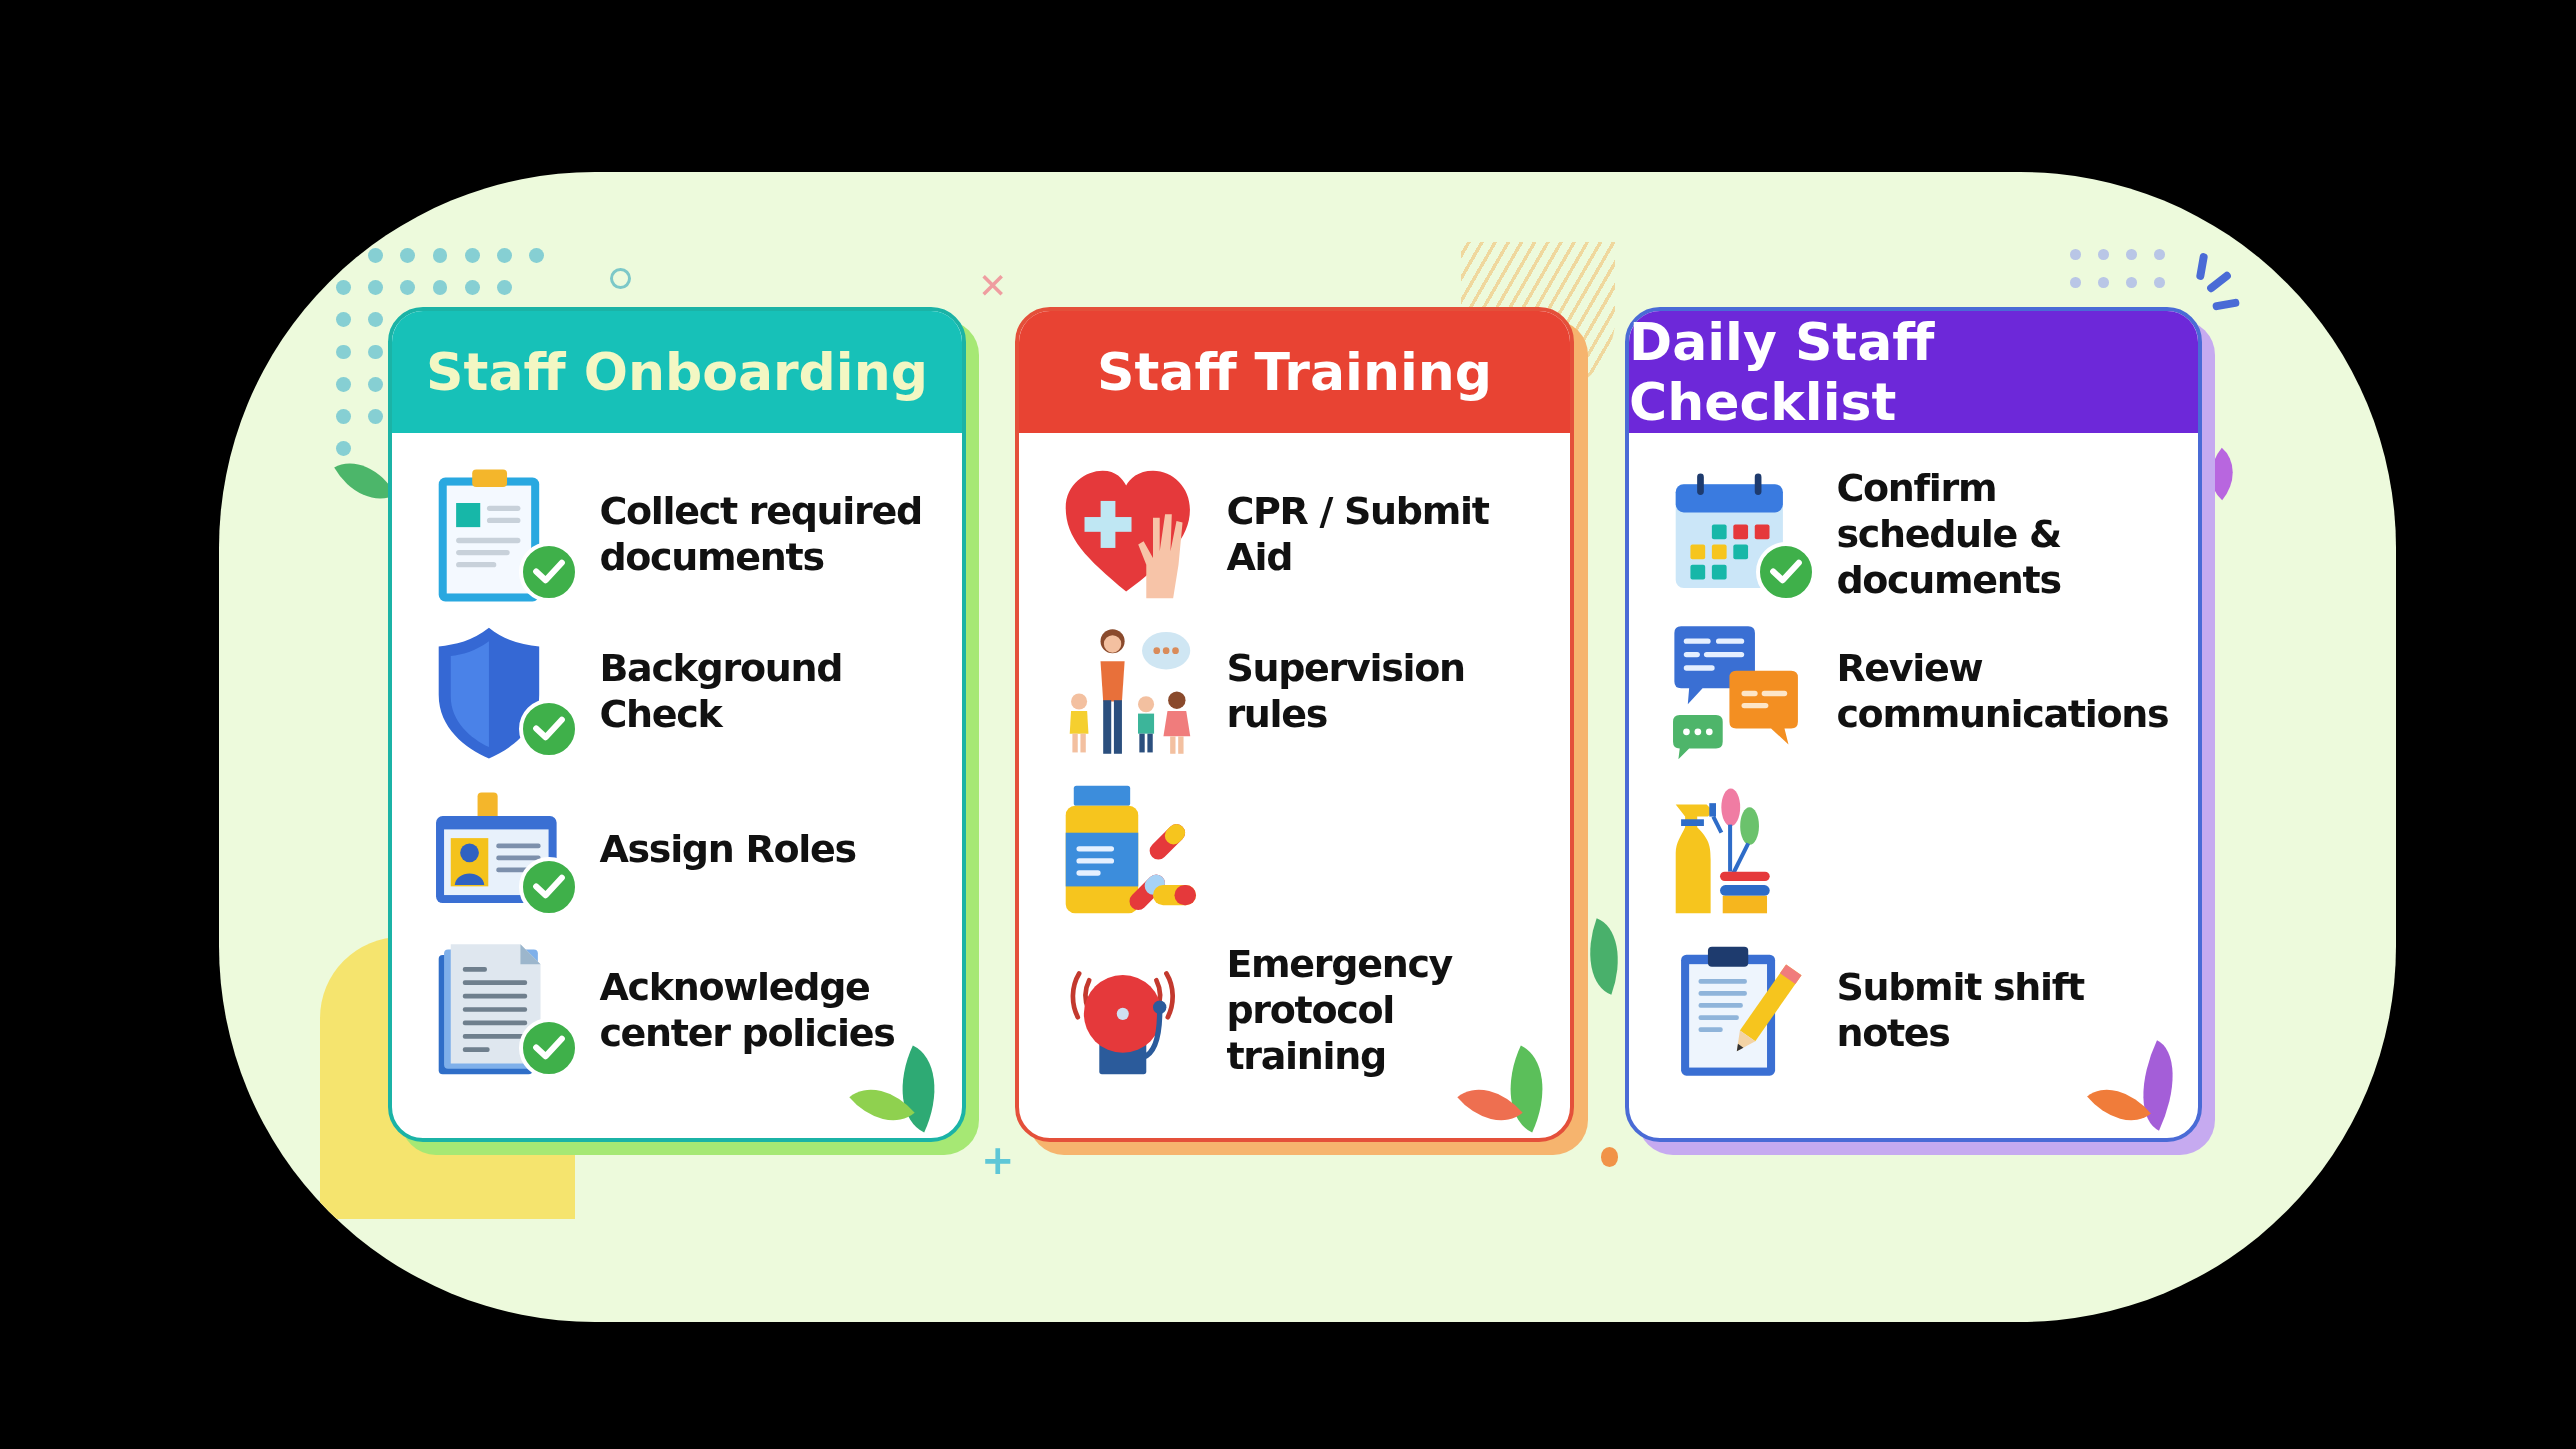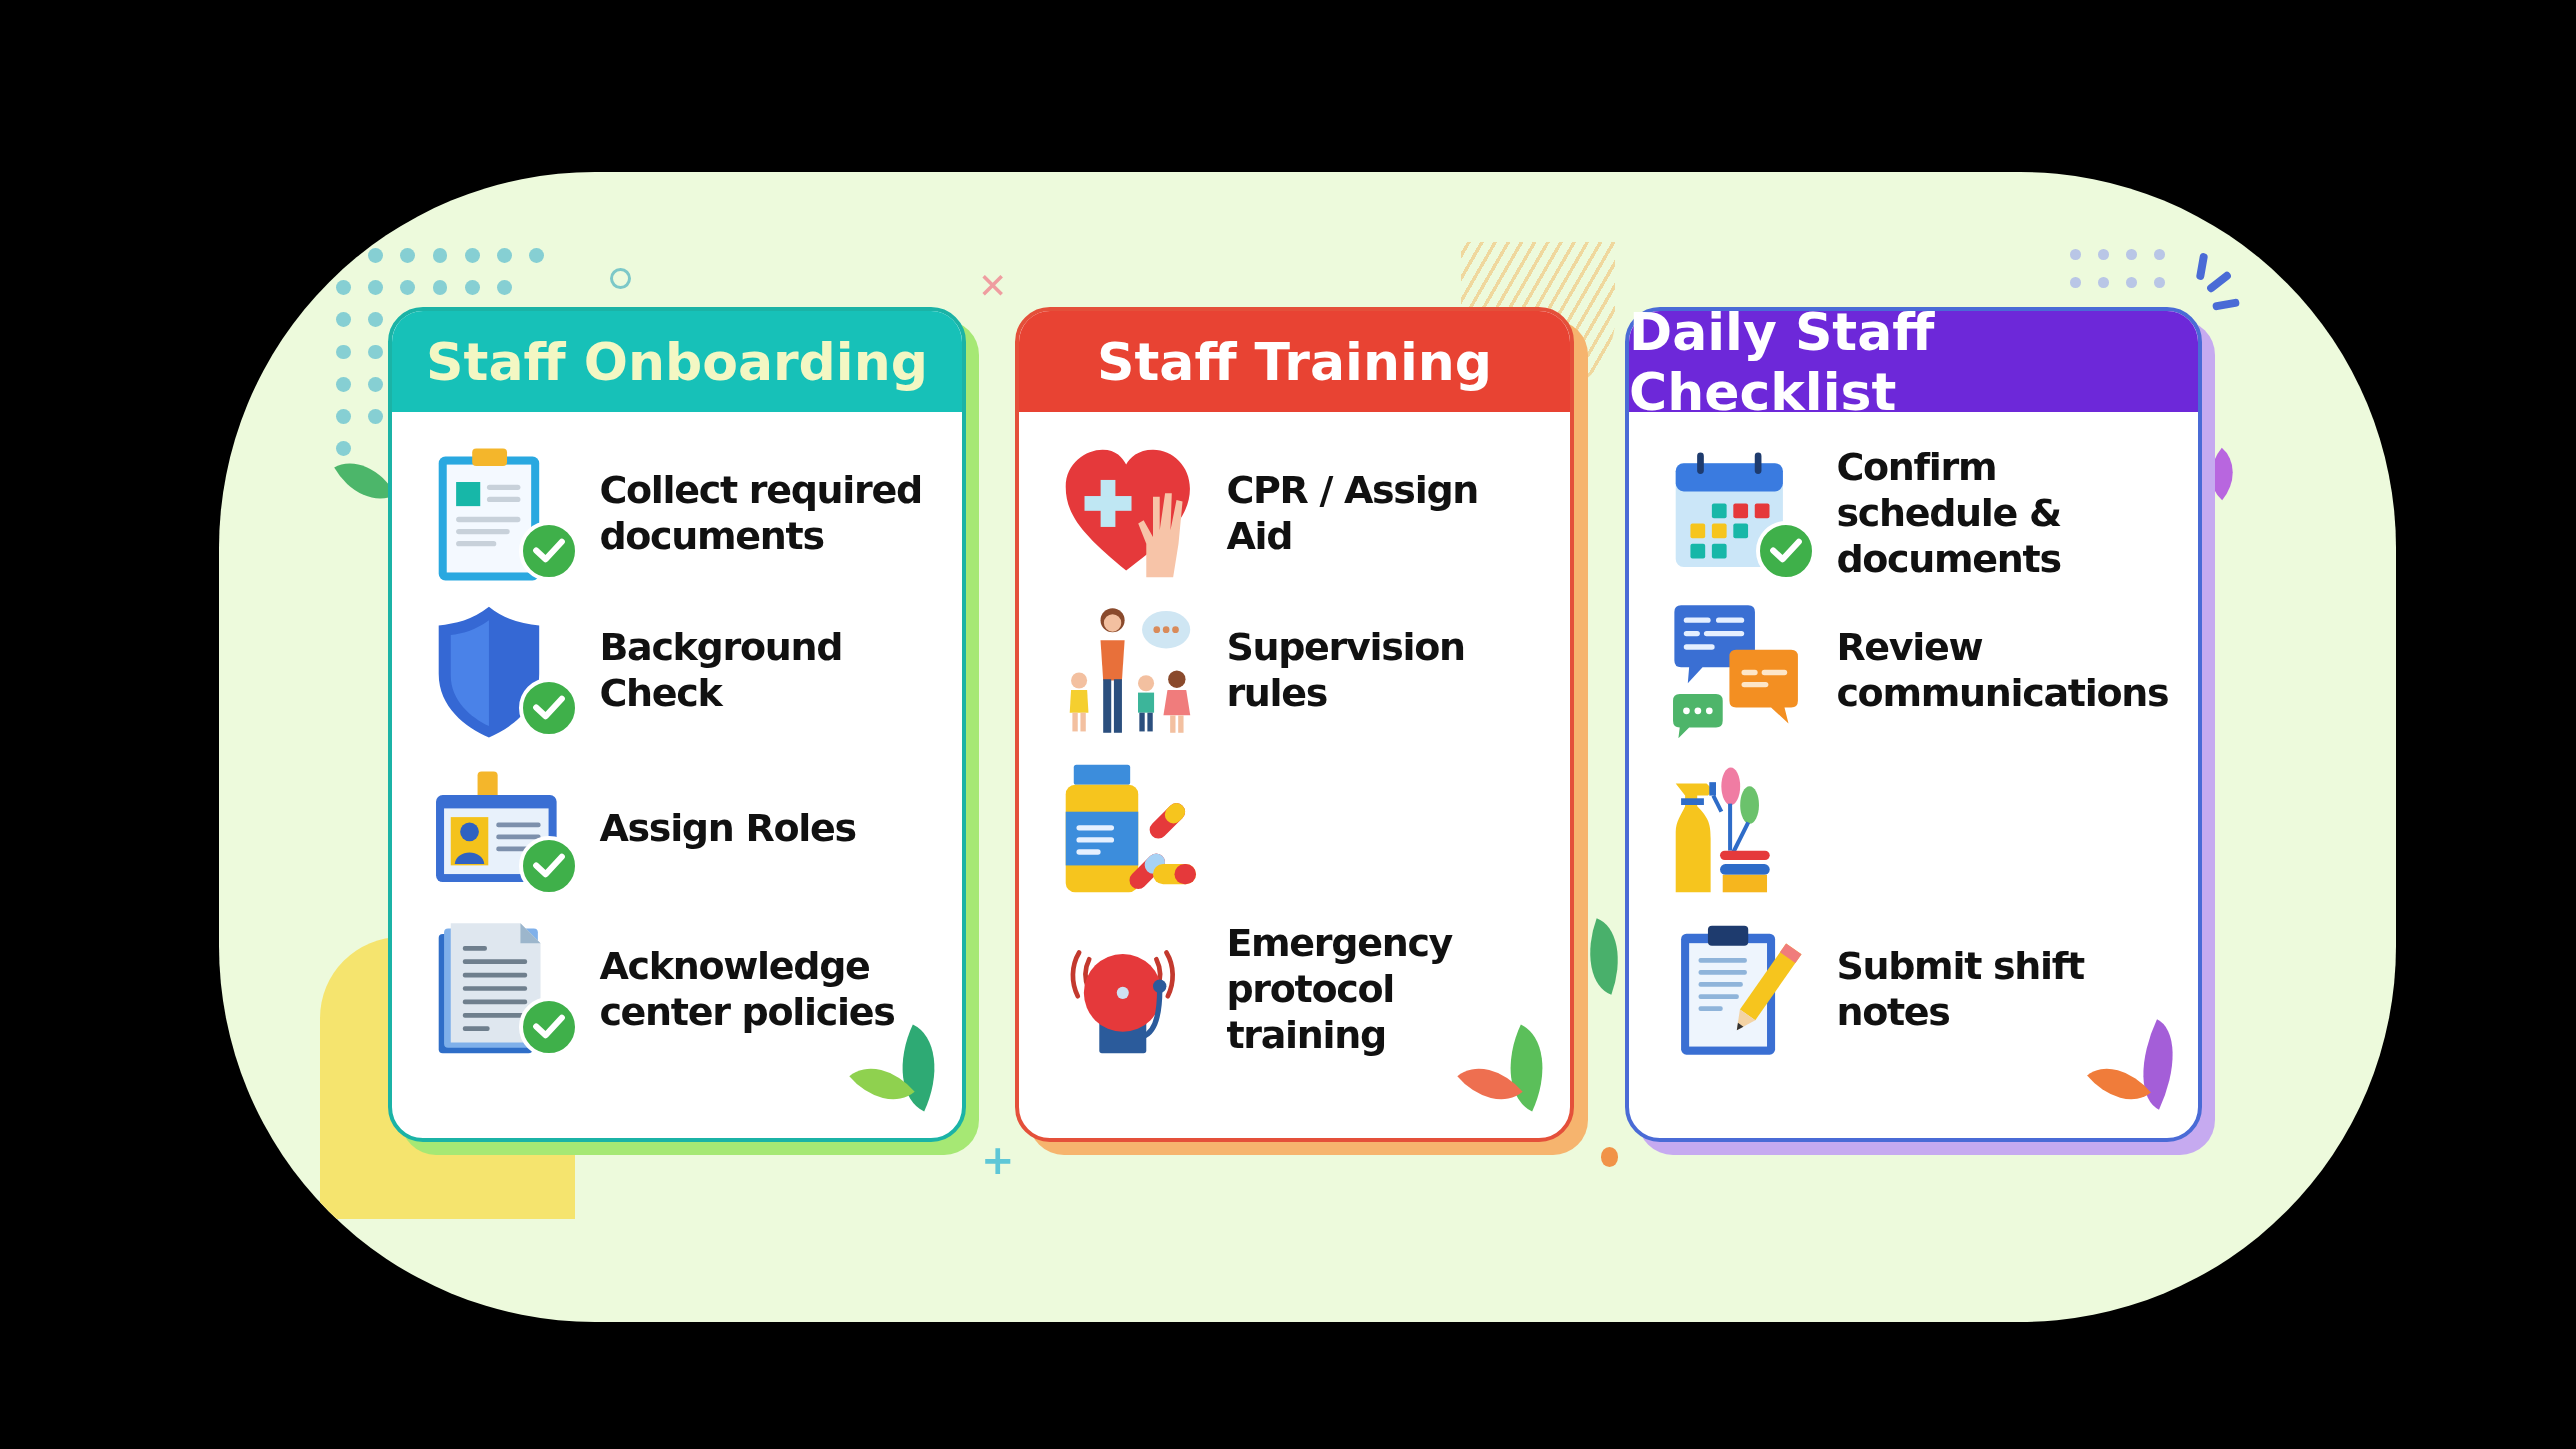--- a/index.html
+++ b/index.html
@@ -15,21 +15,21 @@
   .dotgrid { position:absolute; display:grid; gap:17.4px; }
   .dotgrid span { width:14.8px; height:14.8px; border-radius:50%; background:#86cfd3; display:block; }
   .card {
     position:absolute; top:135px; height:835px; border-radius:35px; box-sizing:border-box;
     background:#fff;
   }
   .card-shadow {
     position:absolute; top:148px; height:835px; border-radius:35px;
   }
   .card-header {
-    height:101px; border-radius:31px 31px 0 0; display:flex; align-items:center; justify-content:center;
+    height:122px; border-radius:31px 31px 0 0; display:flex; align-items:center; justify-content:center;
     font-weight:bold; font-size:52px; letter-spacing:0px;
   }
   .card-body { position:relative; height:706px; }
   .item {
     position:absolute; left:40px; right:27px; height:148px; display:flex; align-items:center;
   }
   .item-icon { width:154px; height:141px; position:relative; flex:0 0 154px; }
   .item-text {
     font-family:"DejaVu Sans", "Liberation Sans", sans-serif; font-weight:bold; font-size:38px;
     line-height:46px; color:#111; margin-left:13.4px; letter-spacing:-1.3px;
@@ -255,21 +255,21 @@
       <div class="item" style="top:27px;">
         <div class="item-icon">
           <svg width="141" height="141" viewBox="0 0 210 210">
             <path d="M100 190 C40 140 10 110 10 65 C10 30 40 10 65 10 C85 10 95 22 100 32 C105 22 118 10 140 10 C170 10 195 35 195 68 C195 110 160 145 100 190Z" fill="#e5393b"></path>
             <rect x="62" y="55" width="22" height="70" fill="#bfe7f3"></rect>
             <rect x="38" y="79" width="70" height="22" fill="#bfe7f3"></rect>
             <path d="M130 200 L130 150 L118 120 L126 115 L140 140 L140 80 L150 80 L150 130 L158 75 L168 75 L166 130 L175 85 L184 87 L178 150 L170 200Z" fill="#f7c4a8"></path>
           </svg>
         </div>
         <div class="item-text">
-          <div>CPR / Assign Aid</div>
+          <div>CPR / Submit Aid</div>
         </div>
       </div>
       <div class="item" style="top:184px;">
         <div class="item-icon">
           <svg width="154" height="141" viewBox="0 0 230 210">
             <circle cx="80" cy="30" r="18" fill="#8a4a2c"></circle>
             <circle cx="80" cy="34" r="13" fill="#f3c0a0"></circle>
             <path d="M62 60 L98 60 L94 120 L66 120Z" fill="#e8703a"></path>
             <rect x="66" y="118" width="12" height="80" fill="#2b4f7e"></rect>
             <rect x="82" y="118" width="12" height="80" fill="#2b4f7e"></rect>

